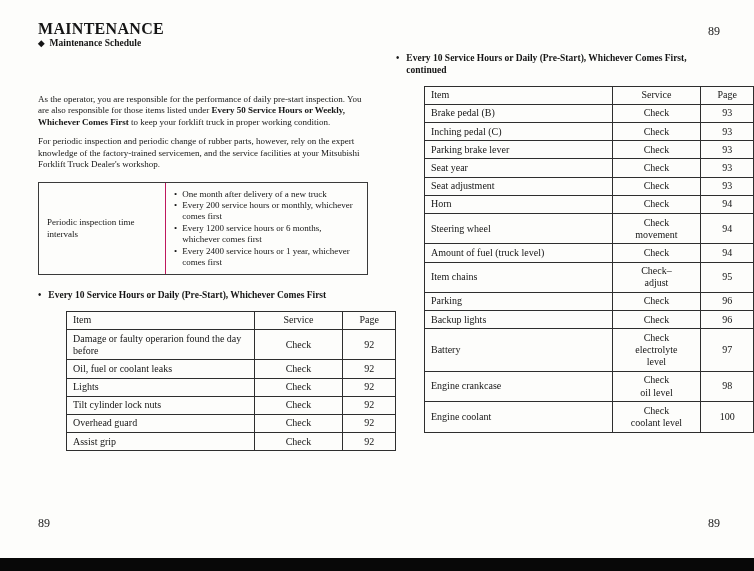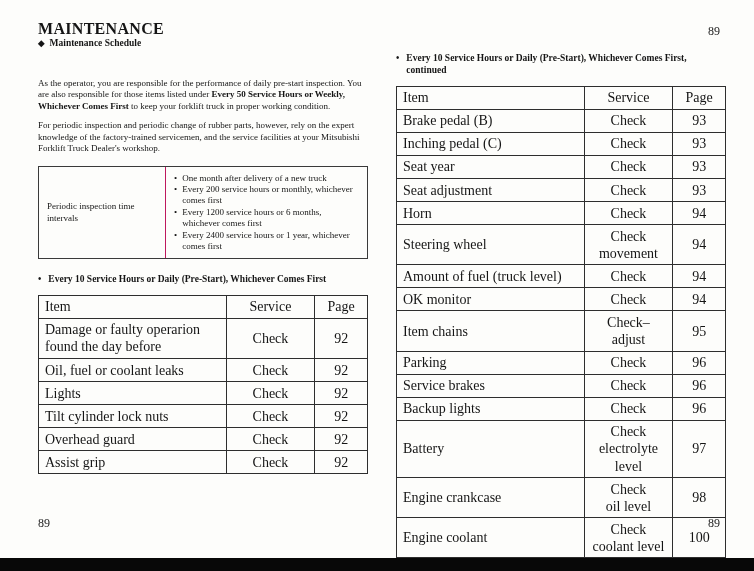--- a/index.html
+++ b/index.html
@@ -34,21 +34,21 @@
   }
   .h-sub .diamond { font-size: 8.5px; }
 
   .pg-num { position: absolute; font-size: 12px; color: #222; text-align: right; }
   .pg-top-right { right: 34px; top: 24px; }
   .pg-bot-left { left: 38px; top: 516px; }
   .pg-bot-right { right: 34px; top: 516px; }
 
   
   .col-l {
-    position: absolute; left: 38px; top: 78px; width: 330px;
+    position: absolute; left: 38px; top: 94px; width: 330px;
     font-size: 9px; line-height: 1.27;
   }
   .col-r {
     position: absolute; left: 396px; top: 52px; width: 330px;
     font-size: 9px; line-height: 1.27;
   }
 
   .para { margin: 0 0 8px 0; text-align: left; }
   .para b { font-weight: bold; }
 
@@ -77,21 +77,21 @@
   }
   .col-r .sec-head { margin-top: 0; }
   .sec-head .bullet { flex: 0 0 auto; }
   .sec-head .txt { flex: 1; padding-right: 18px; }
 
   
   .mtable {
     width: 100%;
     border-collapse: collapse;
     margin-top: 9px;
-    font-size: 14px; line-height: 1.22;
+    font-size: 10px; line-height: 1.22; margin-left: 28px;
   }
   .mtable th, .mtable td {
     border: 1px solid #2e2e2e;
     padding: 2.5px 6px;
     font-weight: normal;
     vertical-align: middle;
   }
   .c-item { width: 57%; text-align: left; }
   .c-svc  { width: 27%; text-align: center; white-space: pre-line; }
   .c-page { width: 16%; text-align: center; }
@@ -204,20 +204,25 @@
           <td class="c-item">Brake pedal (B)</td>
           <td class="c-svc">Check</td>
           <td class="c-page">93</td>
         </tr>
         <tr>
           <td class="c-item">Inching pedal (C)</td>
           <td class="c-svc">Check</td>
           <td class="c-page">93</td>
         </tr>
         <tr>
+          <td class="c-item">Parking brake lever</td>
+          <td class="c-svc">Check</td>
+          <td class="c-page">93</td>
+        </tr>
+        <tr>
           <td class="c-item">Seat year</td>
           <td class="c-svc">Check</td>
           <td class="c-page">93</td>
         </tr>
         <tr>
           <td class="c-item">Seat adjustment</td>
           <td class="c-svc">Check</td>
           <td class="c-page">93</td>
         </tr>
         <tr>
@@ -226,45 +231,35 @@
           <td class="c-page">94</td>
         </tr>
         <tr>
           <td class="c-item">Steering wheel</td>
           <td class="c-svc">Check
 movement</td>
           <td class="c-page">94</td>
         </tr>
         <tr>
           <td class="c-item">Amount of fuel (truck level)</td>
-          <td class="c-svc">Check</td>
-          <td class="c-page">94</td>
-        </tr>
-        <tr>
-          <td class="c-item">OK monitor</td>
           <td class="c-svc">Check</td>
           <td class="c-page">94</td>
         </tr>
         <tr>
           <td class="c-item">Item chains</td>
           <td class="c-svc">Check–
 adjust</td>
           <td class="c-page">95</td>
         </tr>
         <tr>
           <td class="c-item">Parking</td>
           <td class="c-svc">Check</td>
           <td class="c-page">96</td>
         </tr>
         <tr>
-          <td class="c-item">Service brakes</td>
-          <td class="c-svc">Check</td>
-          <td class="c-page">96</td>
-        </tr>
-        <tr>
           <td class="c-item">Backup lights</td>
           <td class="c-svc">Check</td>
           <td class="c-page">96</td>
         </tr>
         <tr>
           <td class="c-item">Battery</td>
           <td class="c-svc">Check
 electrolyte
 level</td>
           <td class="c-page">97</td>

